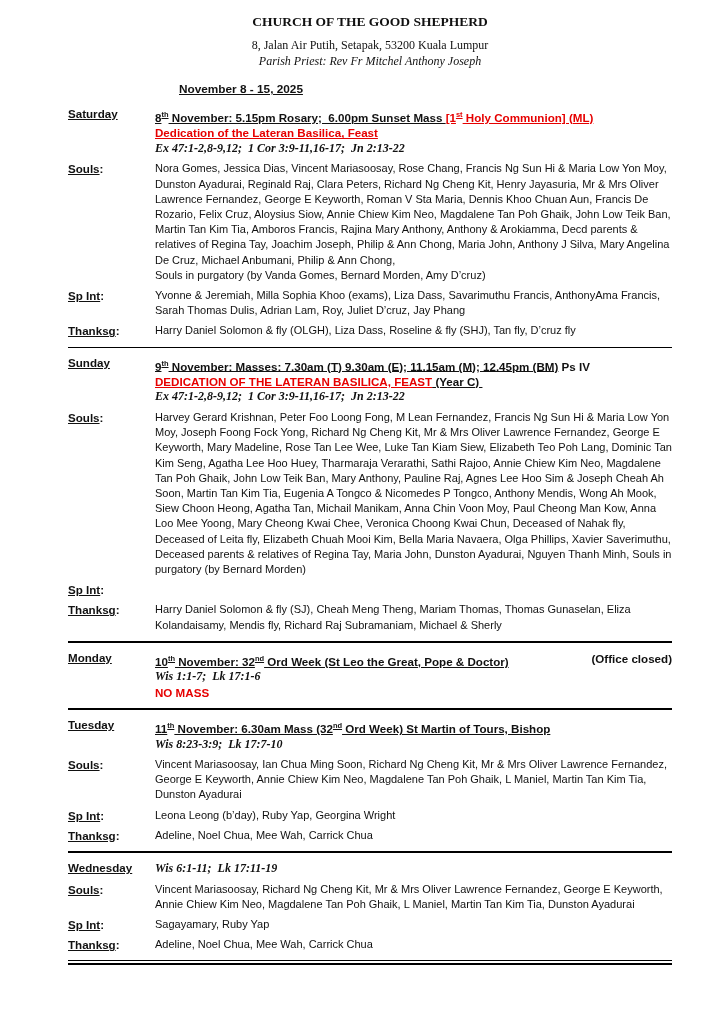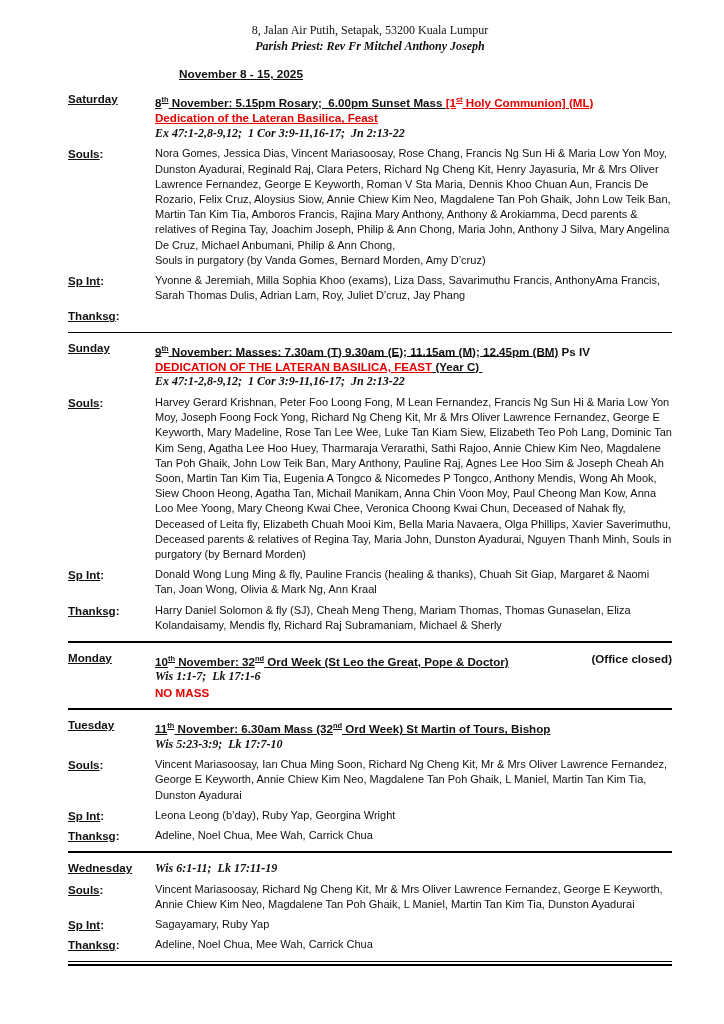--- a/index.html
+++ b/index.html
@@ -5,21 +5,21 @@
   :root{ --red:#e60000; --ink:#111; }
   html,body{margin:0;padding:0;background:#888;}
   .page{
     width:724px;height:1024px;background:#ffffff;box-sizing:border-box;
     padding:14px 52px 0 68px;color:var(--ink);
     font-family:"Liberation Sans",sans-serif;overflow:hidden;position:relative;
   }
   .doc-header{text-align:center;font-family:"Liberation Serif",serif;line-height:15px;}
   .church-name{font-weight:bold;font-size:13.5px;}
   .church-address{font-size:12px;margin-top:9px;}
-  .parish-priest{font-size:12px;font-weight:bold;font-style:italic;margin-top:1px;}
+  .parish-priest{font-size:12px;font-weight:normal;font-style:italic;margin-top:1px;}
   .week-range{
     margin:13px 0 11px 87px;font-weight:bold;font-size:11.8px;
     text-decoration:underline;
     padding-left:24px;
   }
   .sec-head,.row{display:grid;grid-template-columns:87px 1fr;align-items:start;}
   .day-label{font-weight:bold;font-size:11.6px;}
   .day-label,.lbl-u{text-decoration:underline;}
   .titles{min-width:0;}
   .title-line{font-weight:bold;font-size:11.6px;line-height:15.5px;white-space:pre-wrap;}
@@ -38,20 +38,21 @@
   .divider{margin:8px 0 8px 0;}
   .divider.thin{border-top:1px solid #000;}
   .divider.medium{border-top:2px solid #000;}
   .divider.double{height:2px;border-top:1px solid #000;border-bottom:2px solid #000;}
 </style>
 </head>
 <body>
 
 <div class="page">
   <div class="doc-header">
+    <div class="church-name">CHURCH OF THE GOOD SHEPHERD</div>
     <div class="church-address">8, Jalan Air Putih, Setapak, 53200 Kuala Lumpur</div>
     <div class="parish-priest">Parish Priest: Rev Fr Mitchel Anthony Joseph</div>
   </div>
   <div class="week-range">November 8 - 15, 2025</div>
   <div class="sections">
       <div class="section">
         <div class="sec-head">
           <div class="day-label">Saturday</div>
           <div class="titles">
             <div class="title-line"><span class="seg u">8</span><span class="seg u sup">th</span><span class="seg u"> November: 5.15pm Rosary;  6.00pm Sunset Mass </span><span class="seg u red">[1</span><span class="seg u red sup">st</span><span class="seg u red"> Holy Communion] (ML)</span></div>
@@ -63,39 +64,39 @@
           <div class="row-label"><span class="lbl-u">Souls</span>:</div>
           <div class="row-text">Nora Gomes, Jessica Dias, Vincent Mariasoosay, Rose Chang, Francis Ng Sun Hi &amp; Maria Low Yon Moy, Dunston Ayadurai, Reginald Raj, Clara Peters, Richard Ng Cheng Kit, Henry Jayasuria, Mr &amp; Mrs Oliver Lawrence Fernandez, George E Keyworth, Roman V Sta Maria, Dennis Khoo Chuan Aun, Francis De Rozario, Felix Cruz, Aloysius Siow, Annie Chiew Kim Neo, Magdalene Tan Poh Ghaik, John Low Teik Ban, Martin Tan Kim Tia, Amboros Francis, Rajina Mary Anthony, Anthony &amp; Arokiamma, Decd parents &amp; relatives of Regina Tay, Joachim Joseph, Philip &amp; Ann Chong, Maria John, Anthony J Silva, Mary Angelina De Cruz, Michael Anbumani, Philip &amp; Ann Chong,
 Souls in purgatory (by Vanda Gomes, Bernard Morden, Amy D’cruz)</div>
         </div>
         <div class="row">
           <div class="row-label"><span class="lbl-u">Sp Int</span>:</div>
           <div class="row-text">Yvonne &amp; Jeremiah, Milla Sophia Khoo (exams), Liza Dass, Savarimuthu Francis, AnthonyAma Francis, Sarah Thomas Dulis, Adrian Lam, Roy, Juliet D’cruz, Jay Phang</div>
         </div>
         <div class="row">
           <div class="row-label"><span class="lbl-u">Thanksg</span>:</div>
+          <div class="row-text">Harry Daniel Solomon &amp; fly (OLGH), Liza Dass, Roseline &amp; fly (SHJ), Tan fly, D’cruz fly</div>
         </div>
       </div>
       <div class="divider thin"></div>
       <div class="section">
         <div class="sec-head">
           <div class="day-label">Sunday</div>
           <div class="titles">
             <div class="title-line"><span class="seg u">9</span><span class="seg u sup">th</span><span class="seg u"> November: Masses: 7.30am (T) 9.30am (E); 11.15am (M); 12.45pm (BM)</span><span class="seg"> Ps IV</span></div>
             <div class="title-line"><span class="seg u red">DEDICATION OF THE LATERAN BASILICA, FEAST</span><span class="seg u"> (Year C) </span></div>
             <div class="title-line scripture"><span class="seg">Ex 47:1-2,8-9,12;  1 Cor 3:9-11,16-17;  Jn 2:13-22</span></div>
           </div>
         </div>
         <div class="row">
           <div class="row-label"><span class="lbl-u">Souls</span>:</div>
           <div class="row-text">Harvey Gerard Krishnan, Peter Foo Loong Fong, M Lean Fernandez, Francis Ng Sun Hi &amp; Maria Low Yon Moy, Joseph Foong Fock Yong, Richard Ng Cheng Kit, Mr &amp; Mrs Oliver Lawrence Fernandez, George E Keyworth, Mary Madeline, Rose Tan Lee Wee, Luke Tan Kiam Siew, Elizabeth Teo Poh Lang, Dominic Tan Kim Seng, Agatha Lee Hoo Huey, Tharmaraja Verarathi, Sathi Rajoo, Annie Chiew Kim Neo, Magdalene Tan Poh Ghaik, John Low Teik Ban, Mary Anthony, Pauline Raj, Agnes Lee Hoo Sim &amp; Joseph Cheah Ah Soon, Martin Tan Kim Tia, Eugenia A Tongco &amp; Nicomedes P Tongco, Anthony Mendis, Wong Ah Mook, Siew Choon Heong, Agatha Tan, Michail Manikam, Anna Chin Voon Moy, Paul Cheong Man Kow, Anna Loo Mee Yoong, Mary Cheong Kwai Chee, Veronica Choong Kwai Chun, Deceased of Nahak fly, Deceased of Leita fly, Elizabeth Chuah Mooi Kim, Bella Maria Navaera, Olga Phillips, Xavier Saverimuthu, Deceased parents &amp; relatives of Regina Tay, Maria John, Dunston Ayadurai, Nguyen Thanh Minh, Souls in purgatory (by Bernard Morden)</div>
         </div>
         <div class="row">
           <div class="row-label"><span class="lbl-u">Sp Int</span>:</div>
-          <div class="row-text">Donald Wong Lung Ming &amp; fly, Pauline Francis (healing &amp; thanks), Chuah Sit Giap, Margaret &amp; Naomi Tan, Joan Wong, Olivia &amp; Mark Ng, Ann Kraal</div>
         </div>
         <div class="row">
           <div class="row-label"><span class="lbl-u">Thanksg</span>:</div>
           <div class="row-text">Harry Daniel Solomon &amp; fly (SJ), Cheah Meng Theng, Mariam Thomas, Thomas Gunaselan, Eliza Kolandaisamy, Mendis fly, Richard Raj Subramaniam, Michael &amp; Sherly</div>
         </div>
       </div>
       <div class="divider medium"></div>
       <div class="section">
         <div class="sec-head">
           <div class="day-label">Monday</div>
@@ -105,21 +106,21 @@
             <div class="title-line"><span class="seg red">NO MASS</span></div>
           </div>
         </div>
       </div>
       <div class="divider medium"></div>
       <div class="section">
         <div class="sec-head">
           <div class="day-label">Tuesday</div>
           <div class="titles">
             <div class="title-line"><span class="seg u">11</span><span class="seg u sup">th</span><span class="seg u"> November: 6.30am Mass (32</span><span class="seg u sup">nd</span><span class="seg u"> Ord Week) St Martin of Tours, Bishop</span></div>
-            <div class="title-line scripture"><span class="seg">Wis 5:23-3:9;  Lk 17:7-10</span></div>
+            <div class="title-line scripture"><span class="seg">Wis 8:23-3:9;  Lk 17:7-10</span></div>
           </div>
         </div>
         <div class="row">
           <div class="row-label"><span class="lbl-u">Souls</span>:</div>
           <div class="row-text">Vincent Mariasoosay, Ian Chua Ming Soon, Richard Ng Cheng Kit, Mr &amp; Mrs Oliver Lawrence Fernandez, George E Keyworth, Annie Chiew Kim Neo, Magdalene Tan Poh Ghaik, L Maniel, Martin Tan Kim Tia, Dunston Ayadurai</div>
         </div>
         <div class="row">
           <div class="row-label"><span class="lbl-u">Sp Int</span>:</div>
           <div class="row-text">Leona Leong (b’day), Ruby Yap, Georgina Wright</div>
         </div>

